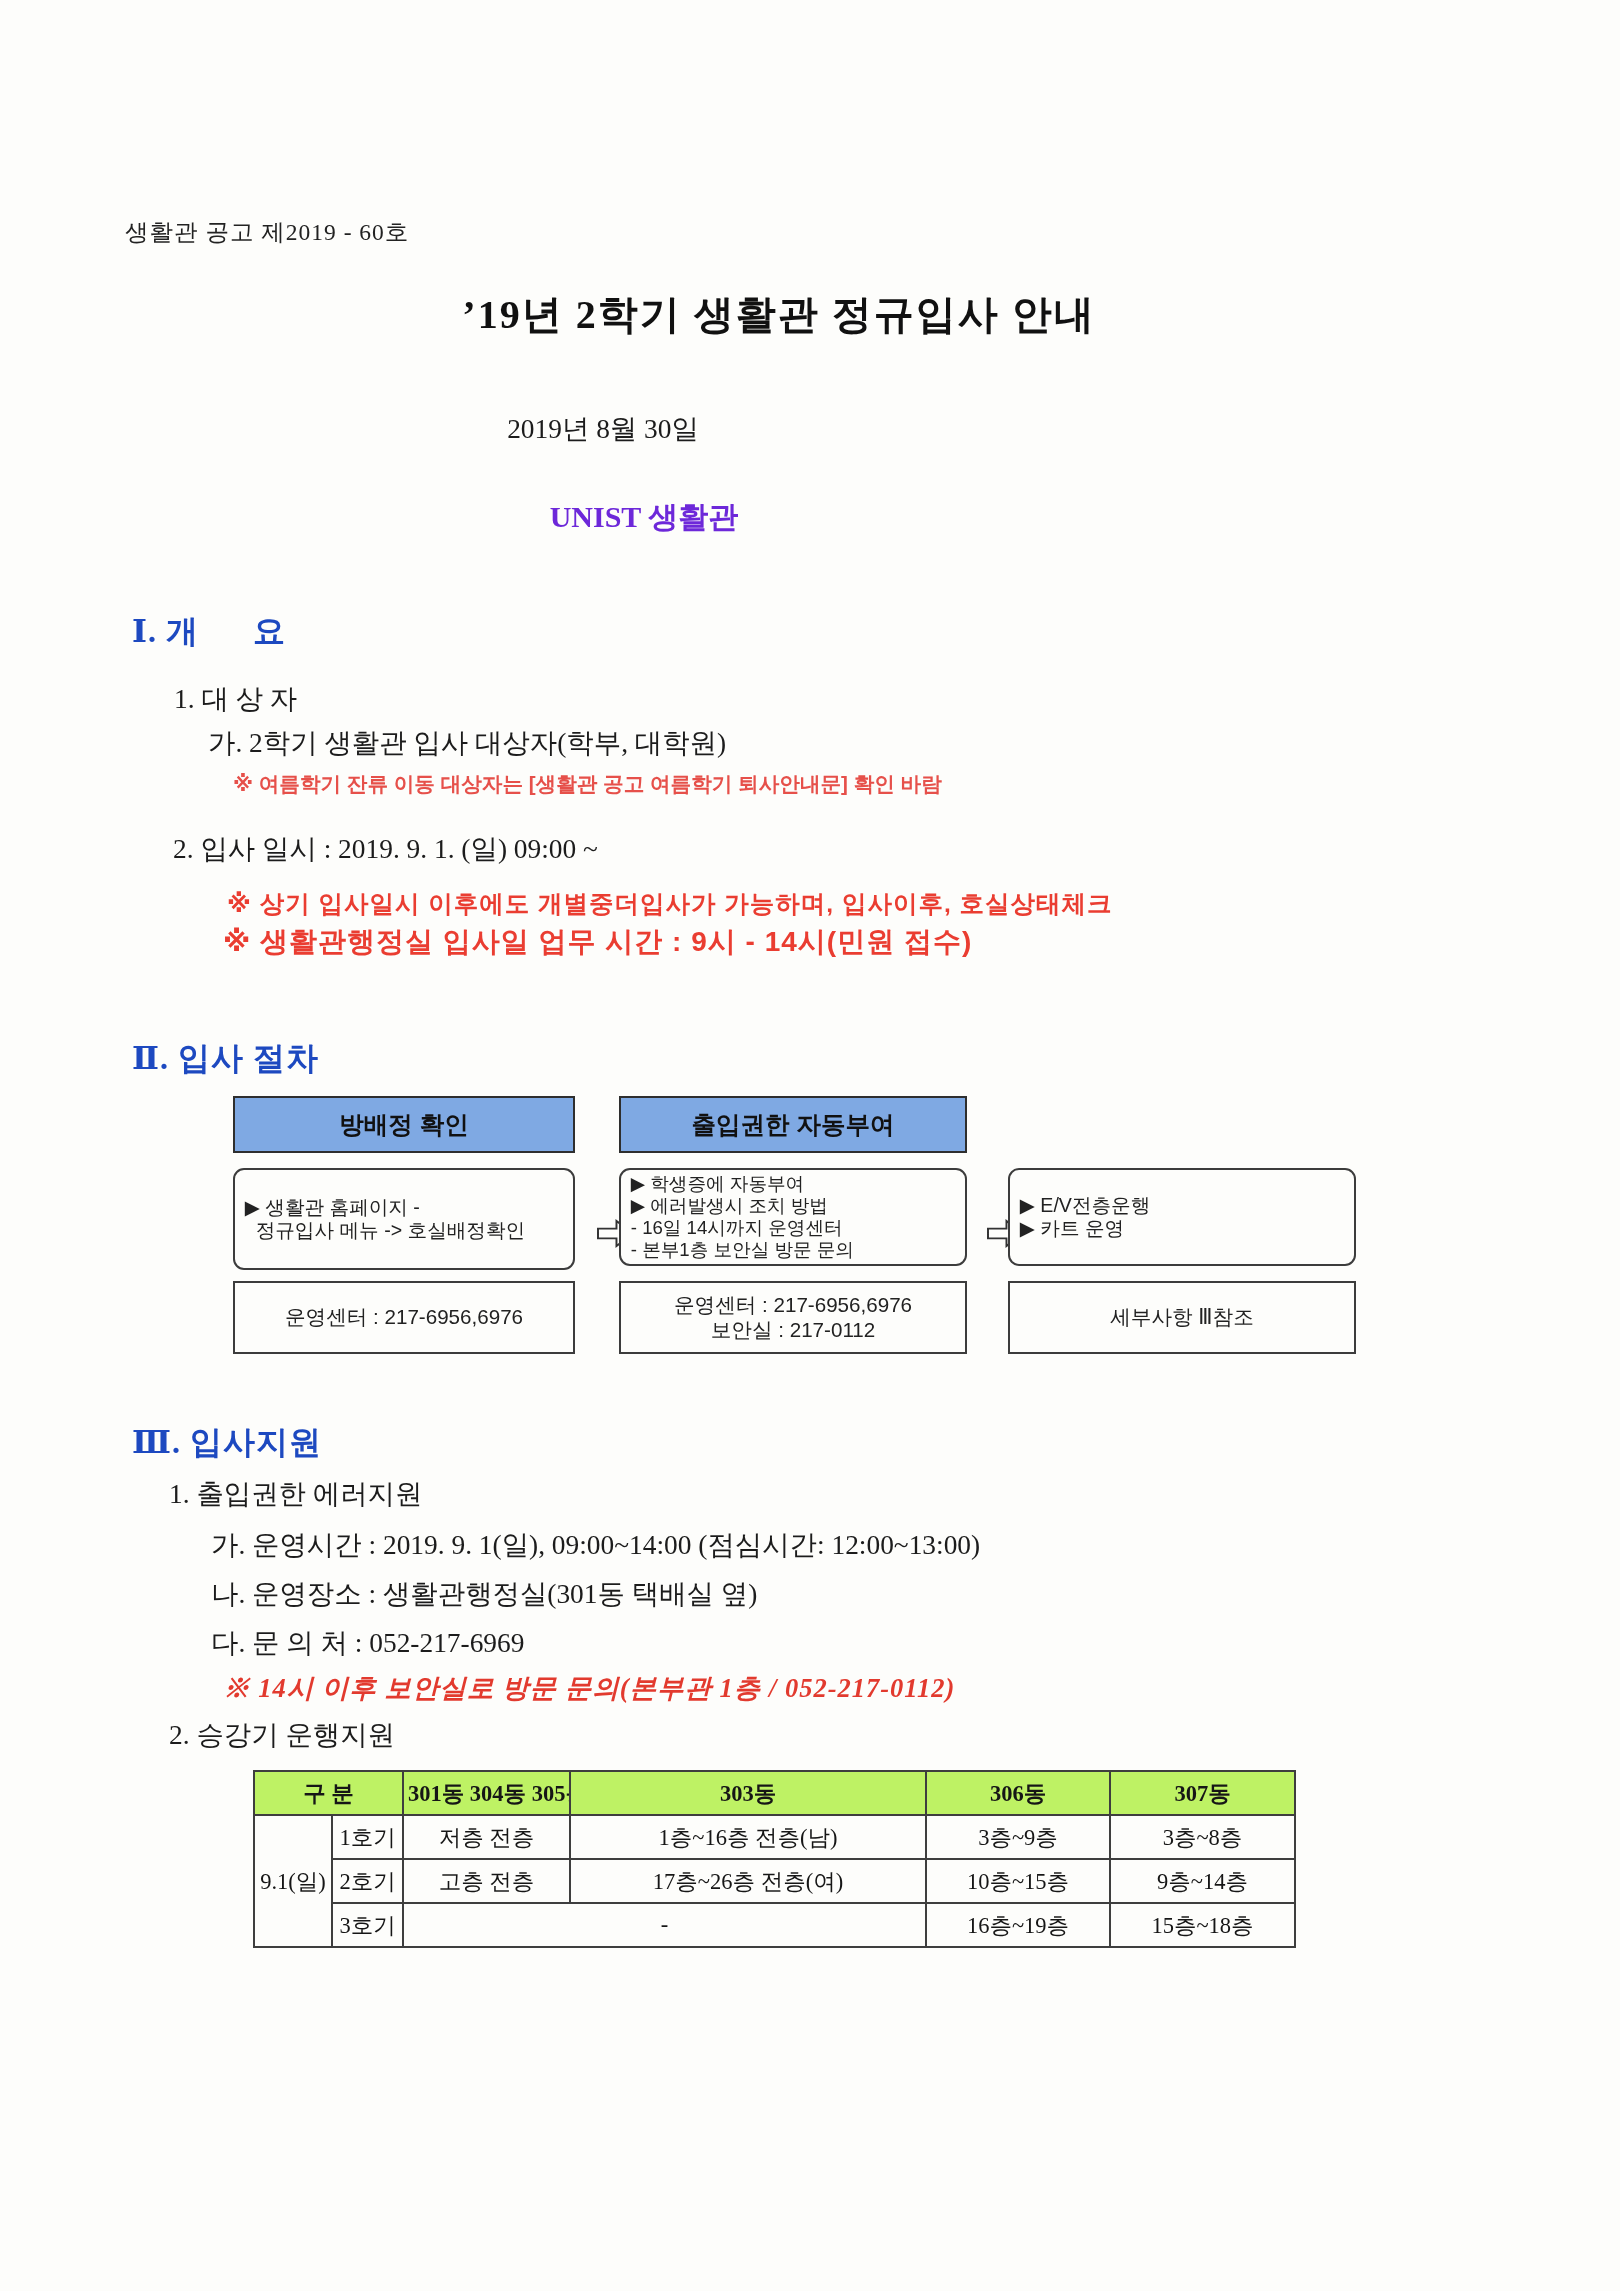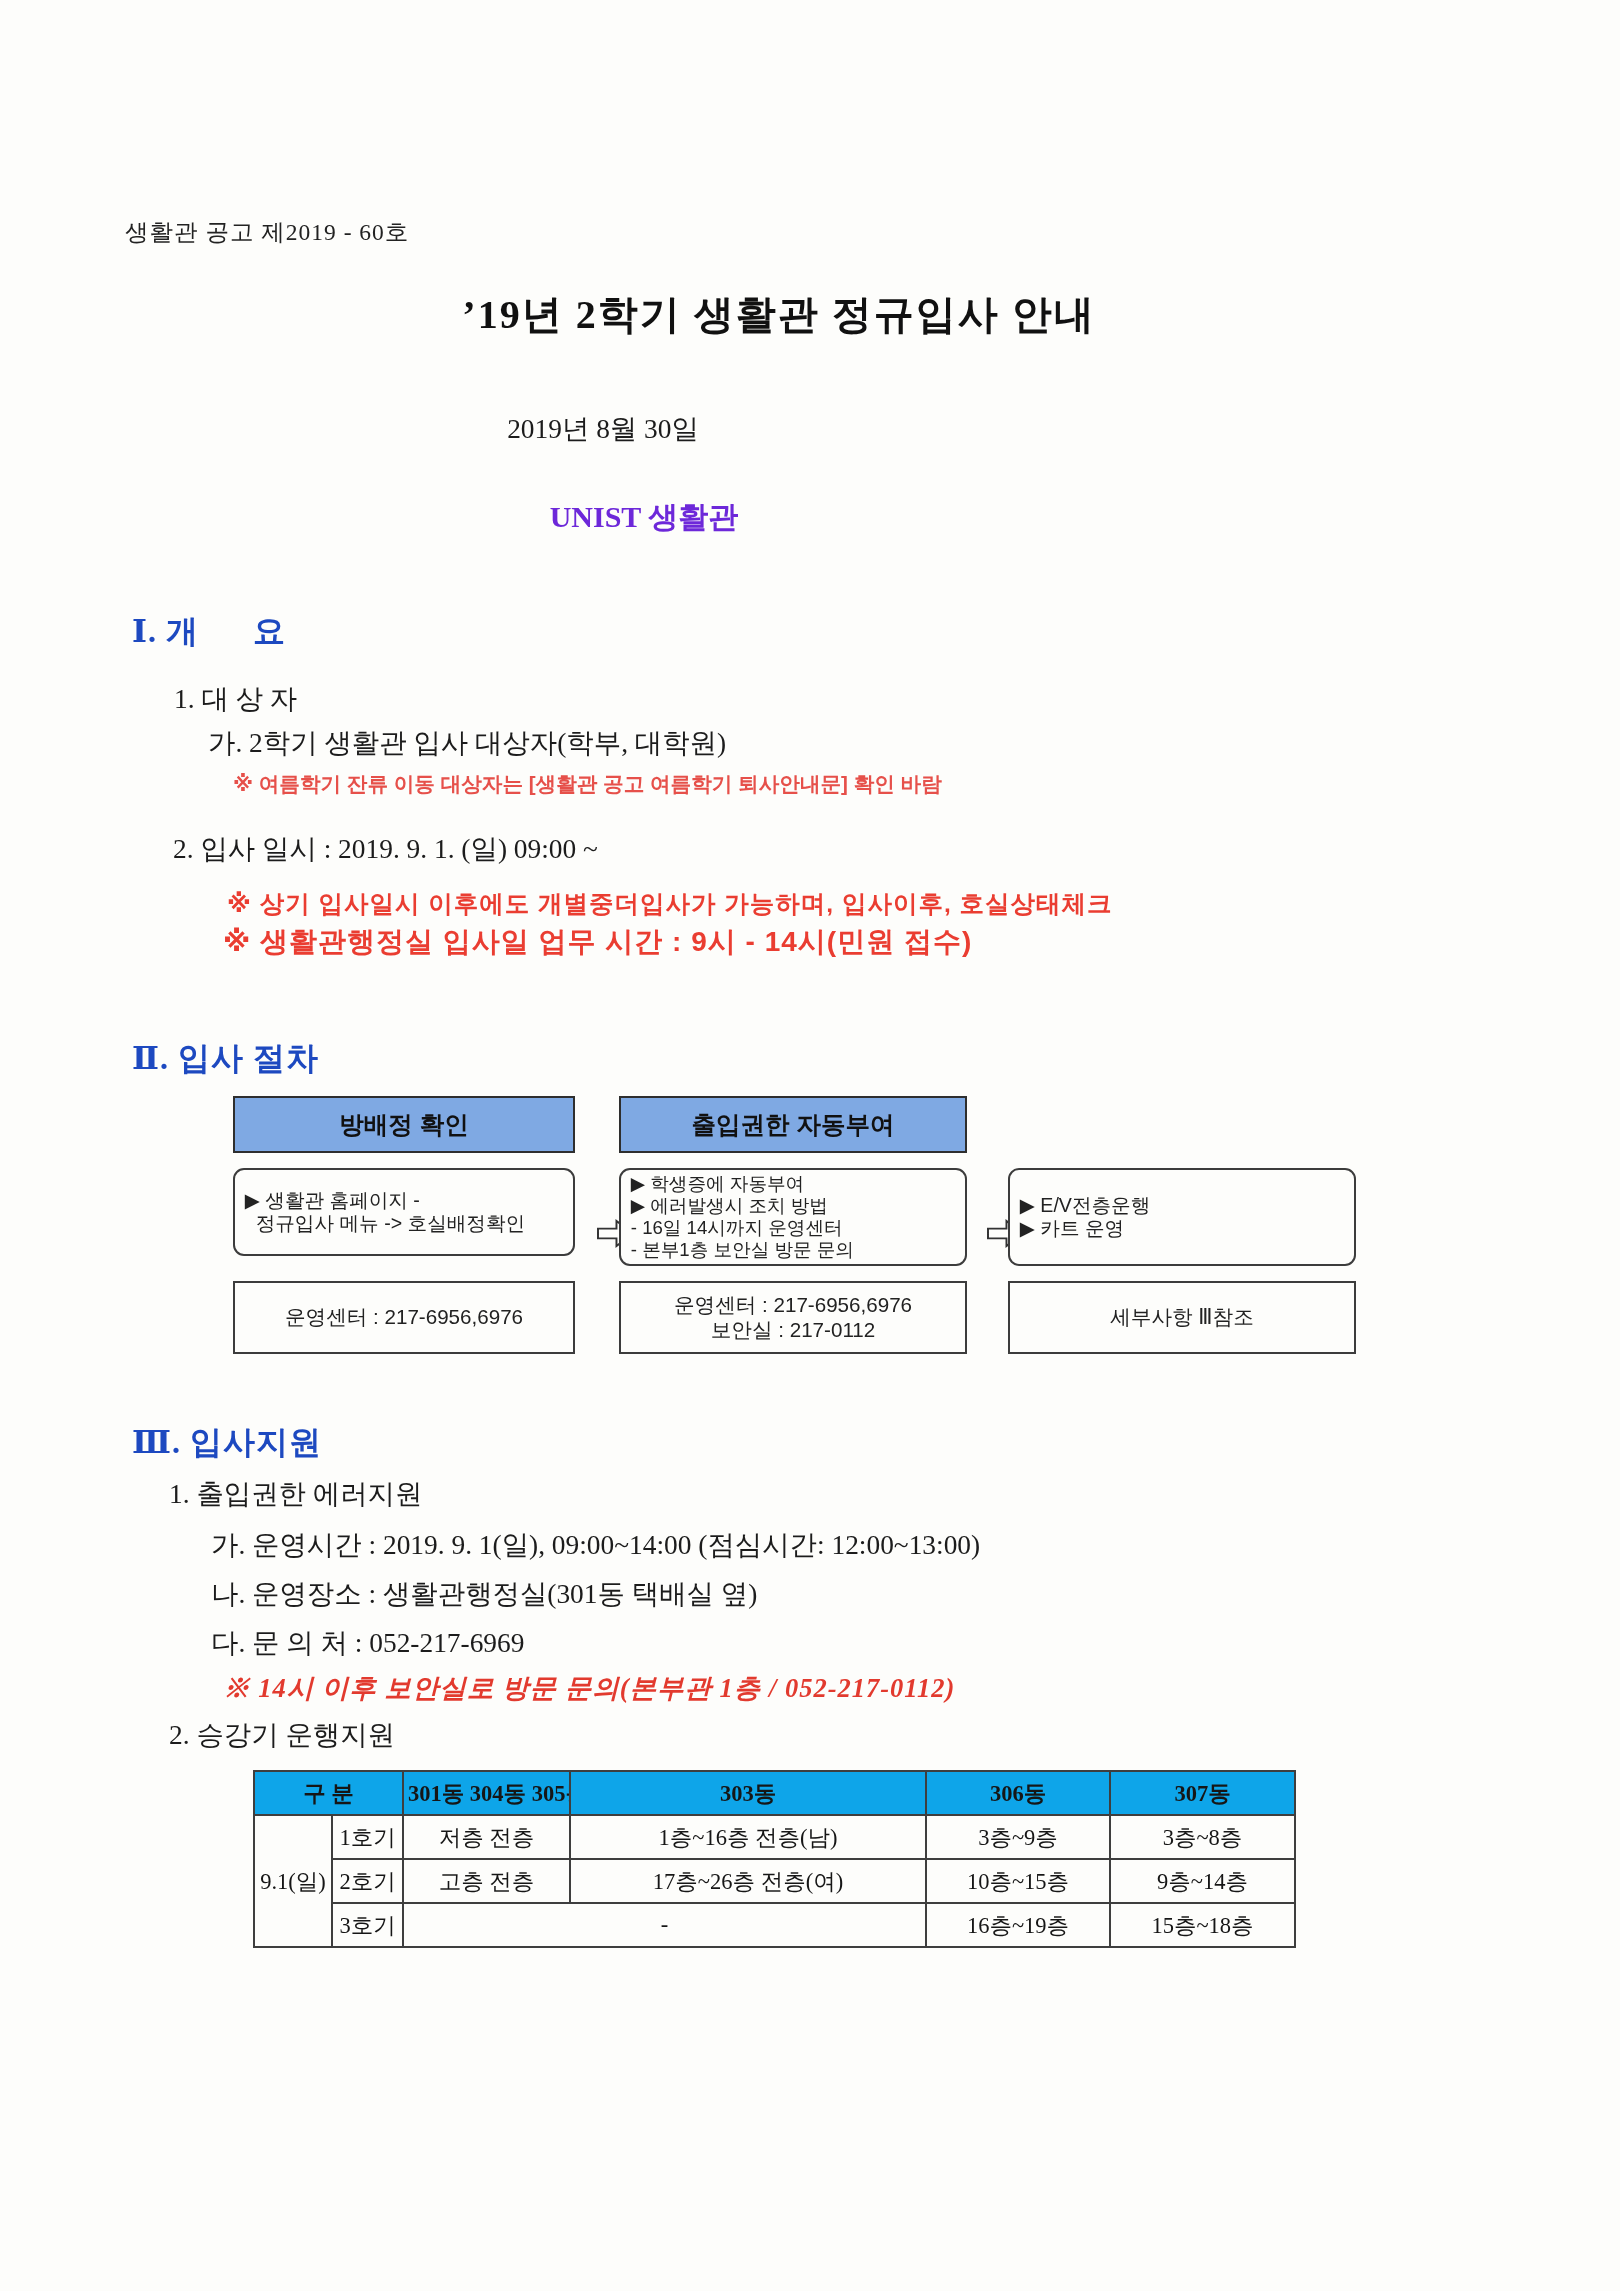--- a/index.html
+++ b/index.html
@@ -46,21 +46,21 @@
 
   
   table.ev{border-collapse:collapse;table-layout:fixed;}
   table.ev th,table.ev td{
     border:2px solid #3e3e3e;
     height:42px;
     text-align:center;vertical-align:middle;
     font-size:22.5px;color:#161616;
     padding:0 3.9px;overflow:hidden;white-space:pre;
   }
-  table.ev th{background:#0ea5e9;font-weight:bold;margin-top:29px;}
+  table.ev th{background:#bef264;font-weight:bold;margin-top:29px;}
 </style>
 </head>
 <body>
 
 <div id="page">
 
   <div class="abs doc-number serif">생활관 공고 제2019 - 60호</div>
   <div class="abs doc-title serif center">’19년 2학기 생활관 정규입사 안내</div>
   <div class="abs doc-date serif center">2019년 8월 30일</div>
   <div class="abs doc-org serif center">UNIST 생활관</div>
@@ -69,21 +69,21 @@
   <div class="abs body-item serif" style="left:174px;top:681px;">1. 대 상 자</div>
   <div class="abs body-item serif" style="left:208px;top:725px;">가. 2학기 생활관 입사 대상자(학부, 대학원)</div>
   <div class="abs red-note-small sans" style="left:233px;top:770px;">※ 여름학기 잔류 이동 대상자는 [생활관 공고 여름학기 퇴사안내문] 확인 바람</div>
   <div class="abs body-item serif" style="left:173px;top:831px;">2. 입사 일시 : 2019. 9. 1. (일) 09:00 ~</div>
   <div class="abs red-note-1 sans" style="left:227px;top:887px;">※ 상기 입사일시 이후에도 개별중더입사가 가능하며, 입사이후, 호실상태체크</div>
   <div class="abs red-note-2 sans" style="left:223px;top:923px;">※ 생활관행정실 입사일 업무 시간 : 9시 - 14시(민원 접수)</div>
 
   <div class="abs sec-heading serif" style="left:132px;top:1037px;">Ⅱ. 입사 절차</div>
 
   <div class="abs flow-header sans" style="left:233px;top:1096px;width:342px;height:57px;">방배정 확인</div>
-  <div class="abs flow-body sans" style="left:233px;top:1168px;width:342px;height:88px;">
+  <div class="abs flow-body sans" style="left:233px;top:1168px;width:342px;height:102px;">
     <div class="flow-line">▶ 생활관 홈페이지 -</div>
     <div class="flow-line">  정규입사 메뉴 -&gt; 호실배정확인</div>
   </div>
   <div class="abs flow-footer sans" style="left:233px;top:1281px;width:342px;height:73px;">
     <div class="flow-line">운영센터 : 217-6956,6976</div>
   </div>
 
   <div class="abs" style="left:580px;top:1198px;">
     <svg width="39" height="35" viewBox="0 0 40 36">
         <polygon points="2,13 21,13 21,5 38,18 21,31 21,23 2,23" fill="#fdfdfb" stroke="#333" stroke-width="2"></polygon>

